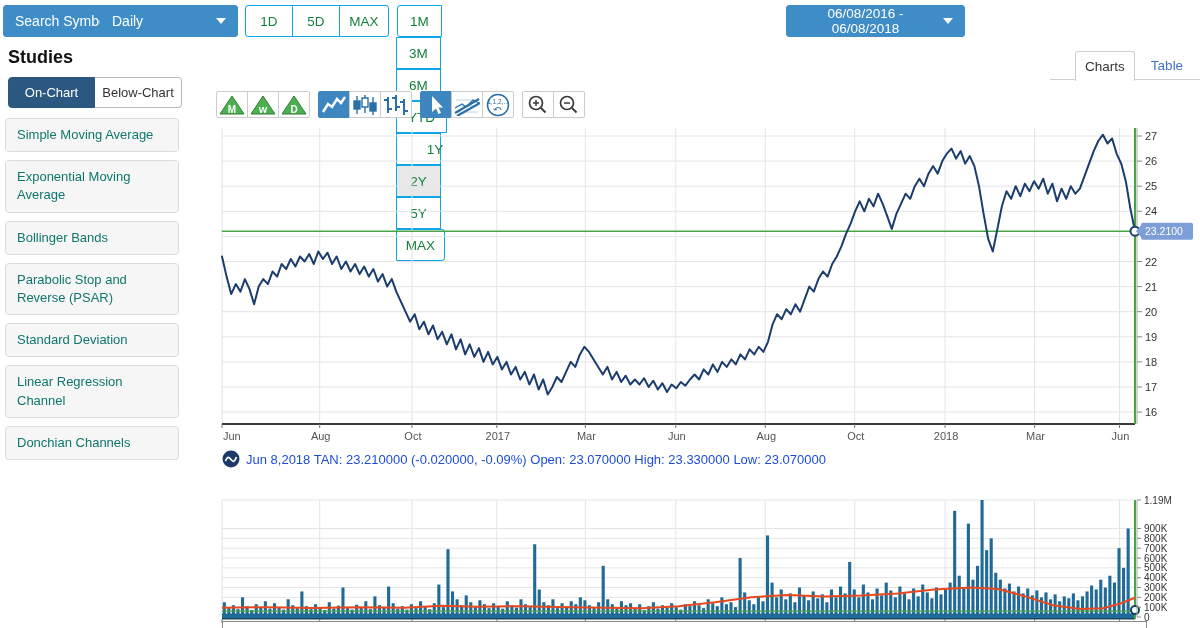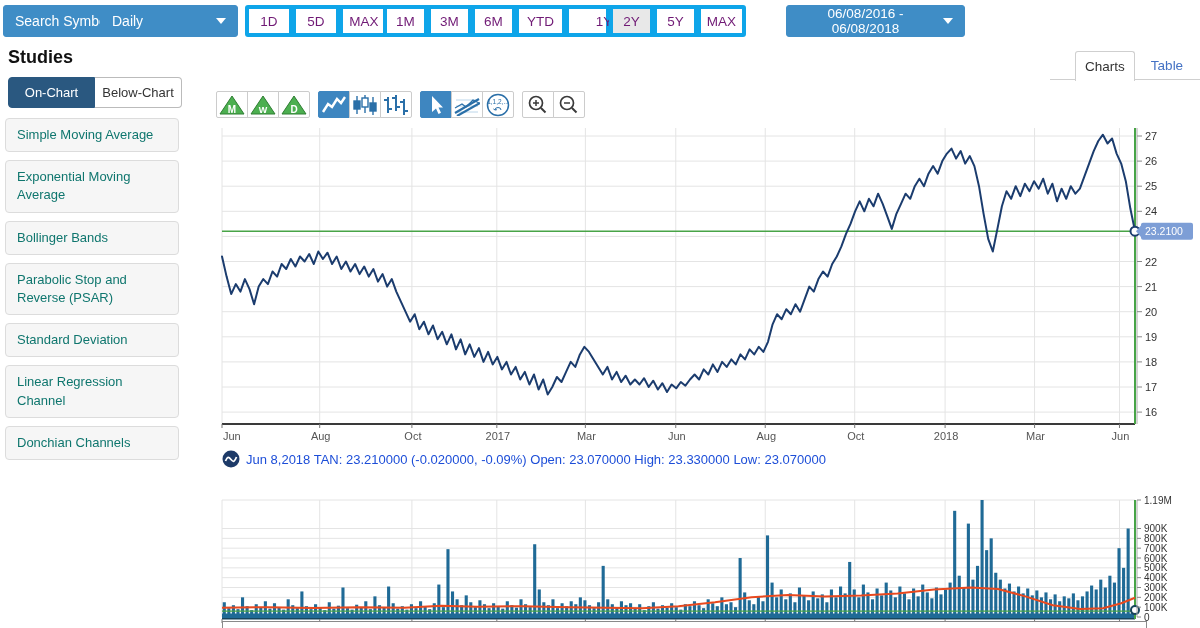--- a/index.html
+++ b/index.html
@@ -6,22 +6,22 @@
   html,body { width:1200px; height:628px; background:#fff; font-family:"Liberation Sans", sans-serif; }
   .stage { position:relative; width:1200px; height:628px; overflow:hidden; background:#fff; }
 
   
   .btn-blue { position:absolute; top:5px; height:32px; background:#3f8dc6; color:#fff;
     border:1px solid #3f8dc6; border-radius:3px; font-size:14px; display:flex; align-items:center;
     padding:0 11px; cursor:pointer; }
   .caret { width:0; height:0; border-left:5px solid transparent; border-right:5px solid transparent;
     border-top:6px solid #fff; margin-left:10px; }
   .bgroup { position:absolute; top:5px; display:flex; }
-  .bgroup .gbtn { height:32px; background:#fff; border:4px solid #0ea5e9; margin-left:-1px;
-    color:#701a75; font-size:13.5px; display:flex; align-items:center; justify-content:center; cursor:pointer; }
+  .bgroup .gbtn { height:32px; background:#fff; border:1px solid #0ea5e9; margin-left:-1px;
+    color:#15803d; font-size:13.5px; display:flex; align-items:center; justify-content:center; cursor:pointer; }
   .bgroup .gbtn:first-child { margin-left:0; border-radius:3px 0 0 3px; }
   .bgroup .gbtn:last-child { border-radius:0 3px 3px 0; }
   .bgroup .gbtn.sel { background:#e8e8e8; }
 
   
   .studies-title { position:absolute; left:8px; top:47px; font-size:18px; font-weight:700; color:#111; }
   .stab-group { position:absolute; left:8px; top:77px; display:flex; }
   .stab { height:31px; display:flex; align-items:center; justify-content:center; font-size:13px; cursor:pointer; }
   .stab.on { width:87px; background:#2a5880; color:#fff; border:1px solid #2a5880; border-radius:4px 0 0 4px; }
   .stab.off { width:87px; background:#fff; color:#333; border:1px solid #bbb; border-left:none; border-radius:0 4px 4px 0; }
@@ -64,21 +64,21 @@
   </button>
   <button class="btn-blue" style="left:100px; width:138px; justify-content:space-between;">
     <span>Daily</span>
     <span class="caret"></span>
   </button>
   <div class="bgroup" style="left:245px;" id="range-group-1">
       <button class="gbtn" style="width: 48px;">1D</button>
       <button class="gbtn" style="width: 48px;">5D</button>
       <button class="gbtn" style="width: 50px;">MAX</button>
     </div>
-  <div class="bgroup" style="left:383px;" id="range-group-2">
+  <div class="bgroup" style="left:397px;flex-direction:column;" id="range-group-2">
       <button class="gbtn" style="width: 45px;">1M</button>
       <button class="gbtn" style="width: 45px;">3M</button>
       <button class="gbtn" style="width: 45px;">6M</button>
       <button class="gbtn" style="width: 51px; text-align: right;">YTD</button>
       <button class="gbtn" style="width: 45px; padding-left: 33px;">1Y</button>
       <button class="gbtn sel" style="width: 45px;">2Y</button>
       <button class="gbtn" style="width: 45px;">5Y</button>
       <button class="gbtn" style="width: 49px;">MAX</button>
     </div>
   <button class="btn-blue" style="left:786px; width:179px; justify-content:space-between; font-size:13.5px;">

